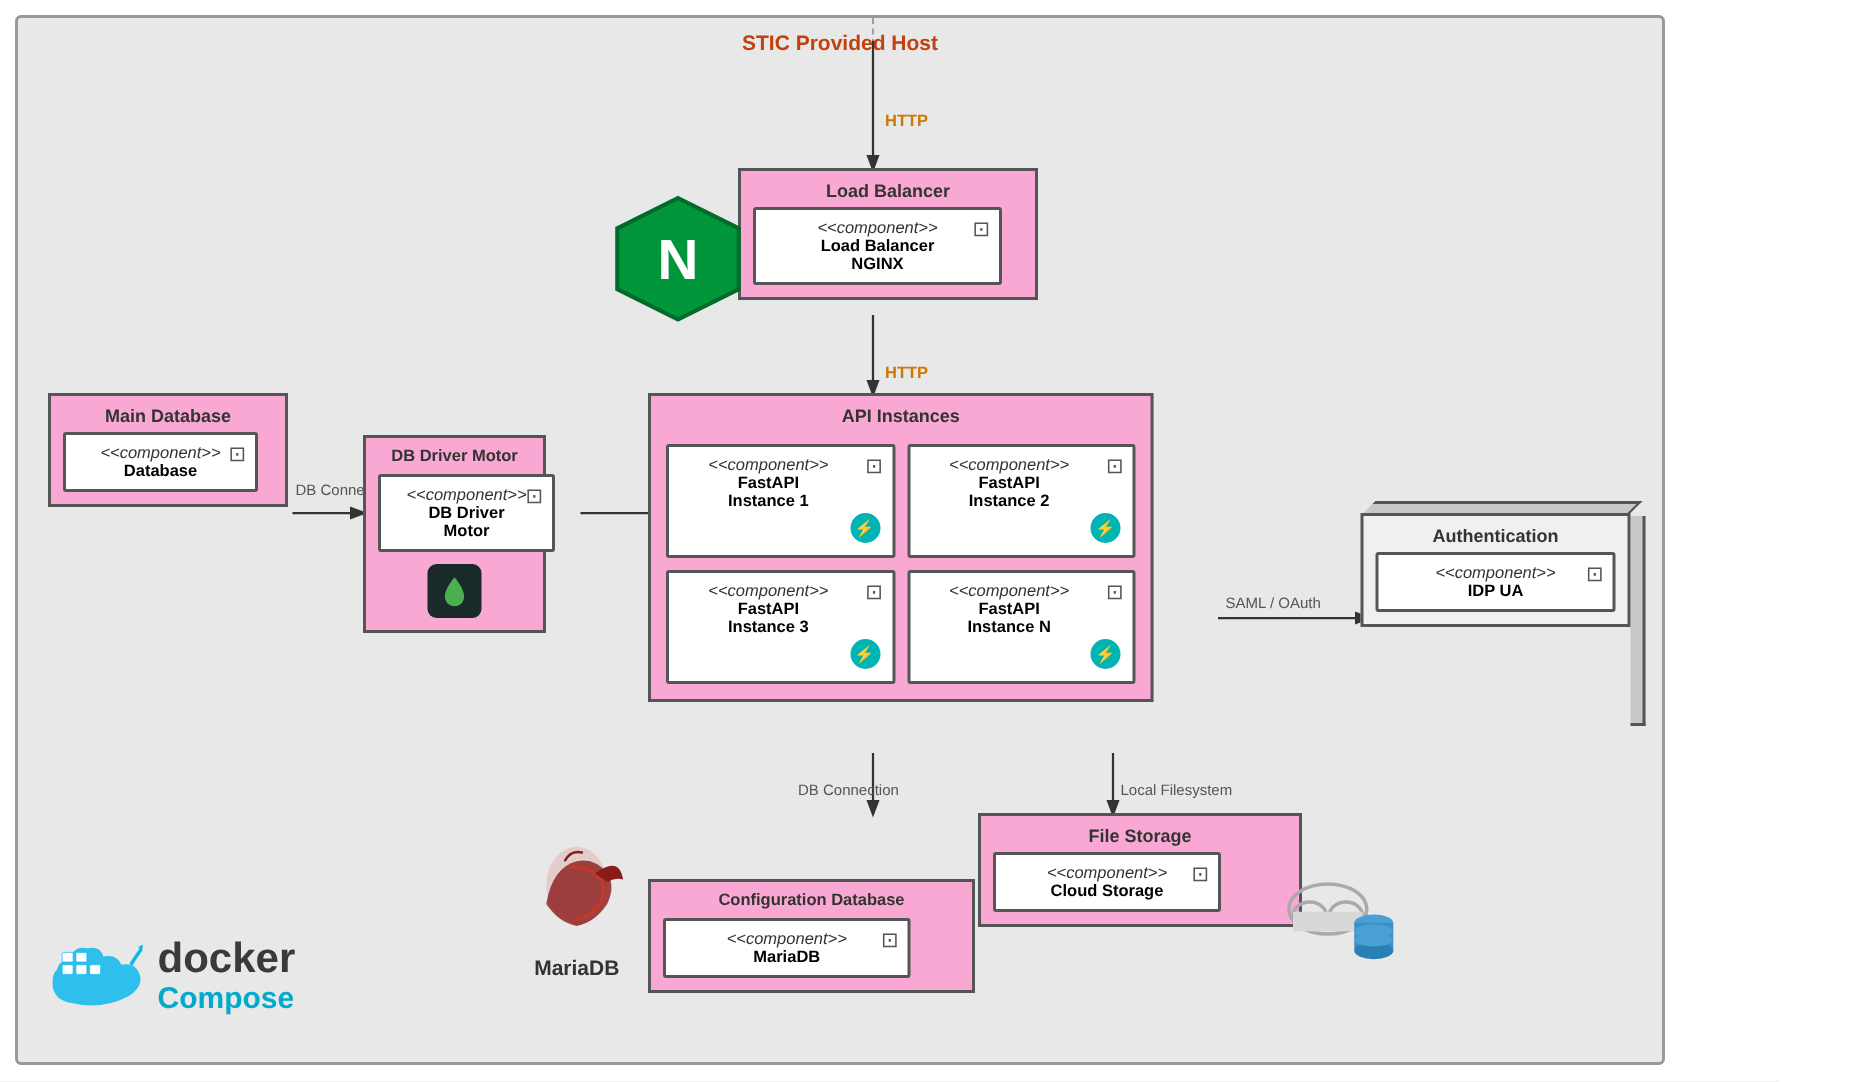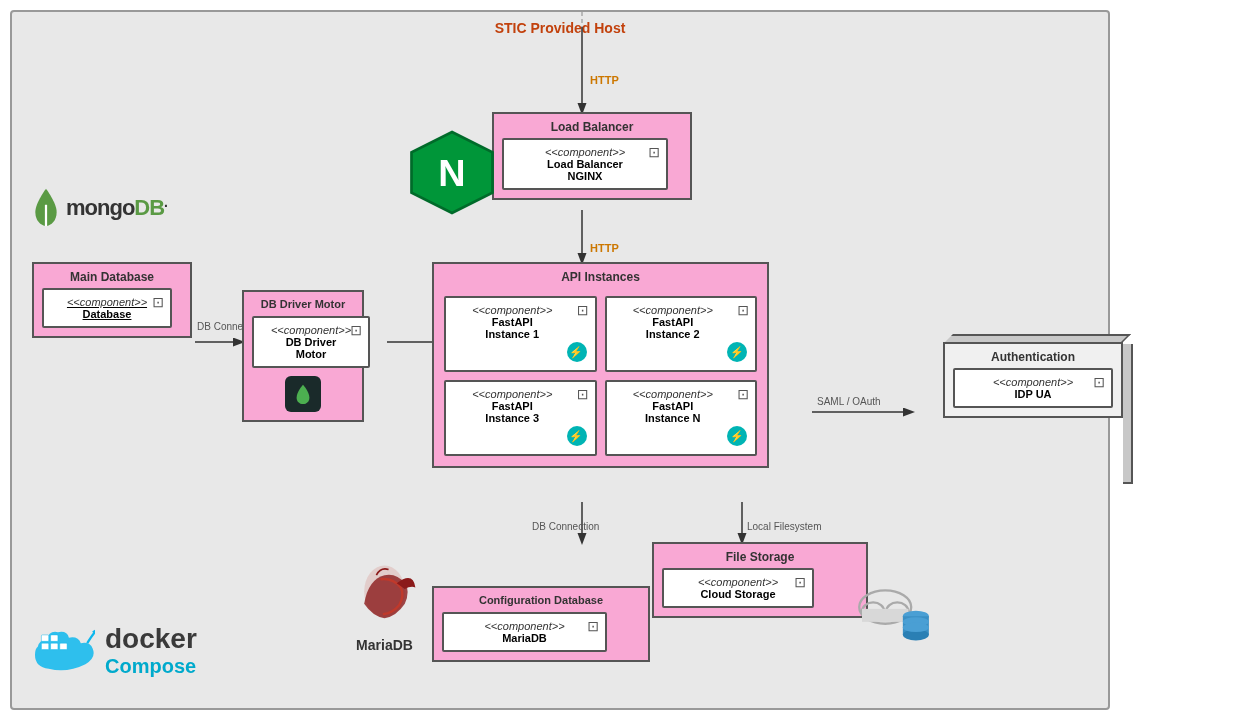--- a/index.html
+++ b/index.html
@@ -80,21 +80,20 @@
     
     .lb-outer {
       top: 100px; left: 480px;
       width: 200px;
     }
 
     
     .db-outer {
       top: 250px; left: 20px;
       width: 160px;
-      text-decoration: underline;
     }
 
     
     .dbdriver-outer {
       top: 278px; left: 230px;
       width: 122px;
     }
 
     
     .api-outer {
@@ -234,30 +233,20 @@
 
   <div class="outer-box db-outer">
     <span class="outer-box-label">Main Database</span>
     <div class="component-box" style="width:130px;">
       <span class="component-icon">⊡</span>
       <div class="comp-title">&lt;&lt;component&gt;&gt;</div>
       <div class="comp-name">Database</div>
     </div>
   </div>
 
-  <div class="mongodb-logo">
-
-    <svg class="mongo-leaf" viewBox="0 0 30 45">
-      <path d="M15 2 C15 2 3 18 3 28 C3 38 9 43 15 44 C21 43 27 38 27 28 C27 18 15 2 15 2Z" fill="#5a9a44"></path>
-      <path d="M15 44 L15 20" stroke="#fff" stroke-width="2.5" fill="none"></path>
-    </svg>
-    <div>
-      <span style="font-size:22px;font-weight:bold;color:#333;letter-spacing:-1px;">mongo<span style="color:#5a9a44;">DB</span><span style="font-size:14px;vertical-align:super;color:#333;">.</span></span>
-    </div>
-  </div>
 
   <div class="outer-box dbdriver-outer">
     <span class="outer-box-label" style="font-size:11px; white-space:nowrap;">DB Driver Motor</span>
     <div class="component-box" style="width:118px;">
       <span class="component-icon">⊡</span>
       <div class="comp-title">&lt;&lt;component&gt;&gt;</div>
       <div class="comp-name">DB Driver<br>Motor</div>
     </div>
 
     <div style="text-align:center; margin-top:8px;">
@@ -312,21 +301,21 @@
 
       <div class="component-box" style="position:relative;padding-bottom:30px;">
         <span class="component-icon">⊡</span>
         <div class="comp-title">&lt;&lt;component&gt;&gt;</div>
         <div class="comp-name">FastAPI<br>Instance N</div>
         <div class="bolt-icon">⚡</div>
       </div>
     </div>
   </div>
 
-  <div style="position:absolute; top:330px; left:895px;margin-left:36px;">
+  <div style="position:absolute; top:330px; left:895px;">
 
     <div style="position:absolute; top:-8px; left:10px; width:178px; height:10px; background:#c8c8c8; border-top:2px solid #555; border-right:2px solid #555; transform:skewX(-45deg); transform-origin: top left;"></div>
 
     <div style="position:absolute; top:2px; right:-10px; width:10px; height:140px; background:#c8c8c8; border-right:2px solid #555; border-bottom:2px solid #555;"></div>
 
     <div style="border:2px solid #555; background:#f0f0f0; padding:24px 8px 8px 8px; width:180px; position:relative;">
       <span style="position:absolute;top:6px;left:50%;transform:translateX(-50%);font-size:12px;font-weight:bold;color:#333;white-space:nowrap;">Authentication</span>
       <div class="component-box">
         <span class="component-icon">⊡</span>
         <div class="comp-title">&lt;&lt;component&gt;&gt;</div>

